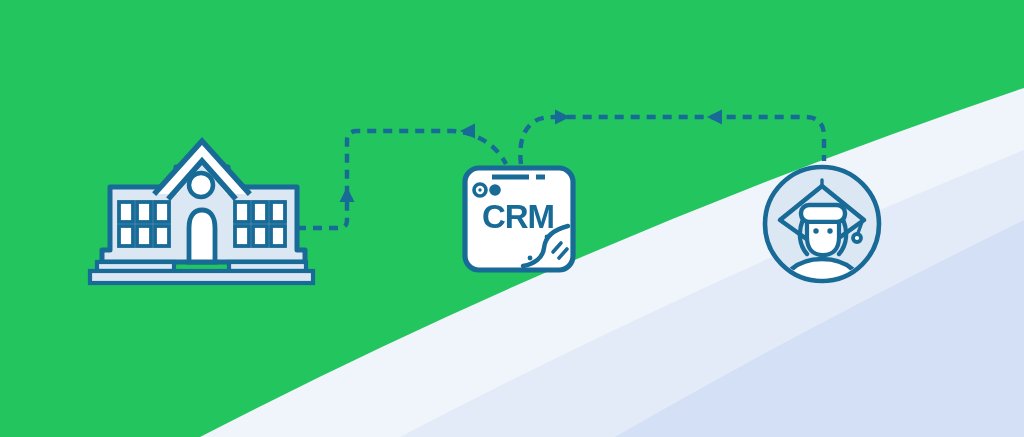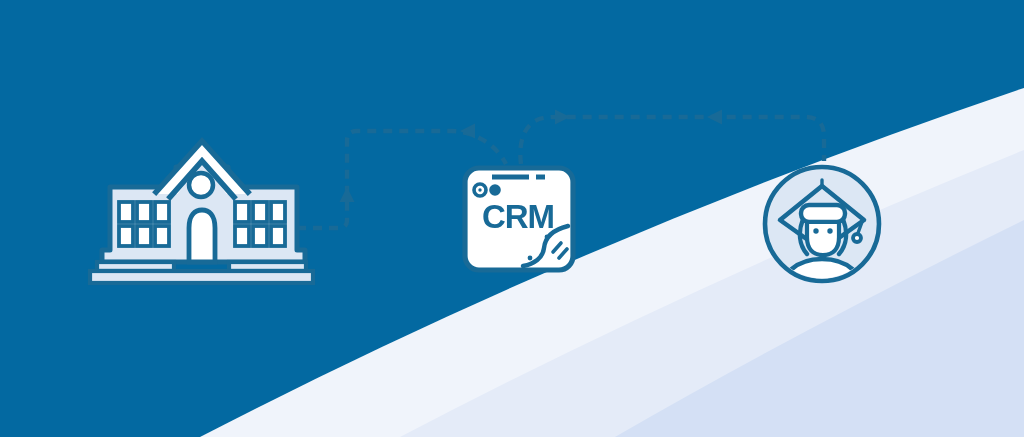--- a/index.html
+++ b/index.html
@@ -1,19 +1,19 @@
 <!DOCTYPE html>
 <html style="--stroke: #186a97; --fill: #dce7f4; --wave0: #f0f4fb; --wave1: #e4ebf8; --wave2: #d4e0f5;"><head>
 <meta charset="utf-8">
 <style>
   html,body{margin:0;padding:0;background:#ffffff;}
   .stage{
     position:relative;
     width:1024px;height:437px;
-    background:#0369a1;
+    background:#22c55e;
     overflow:hidden;
     font-family:"Liberation Sans", sans-serif;
   }
   svg{display:block;}
   
   .st  {stroke:var(--stroke,#186a97);}
   .nf  {fill:none;}
   .fw  {fill:#ffffff;}
   .fb  {fill:var(--fill,#dce7f4);}
   .fs  {fill:var(--stroke,#186a97);stroke:none;}

